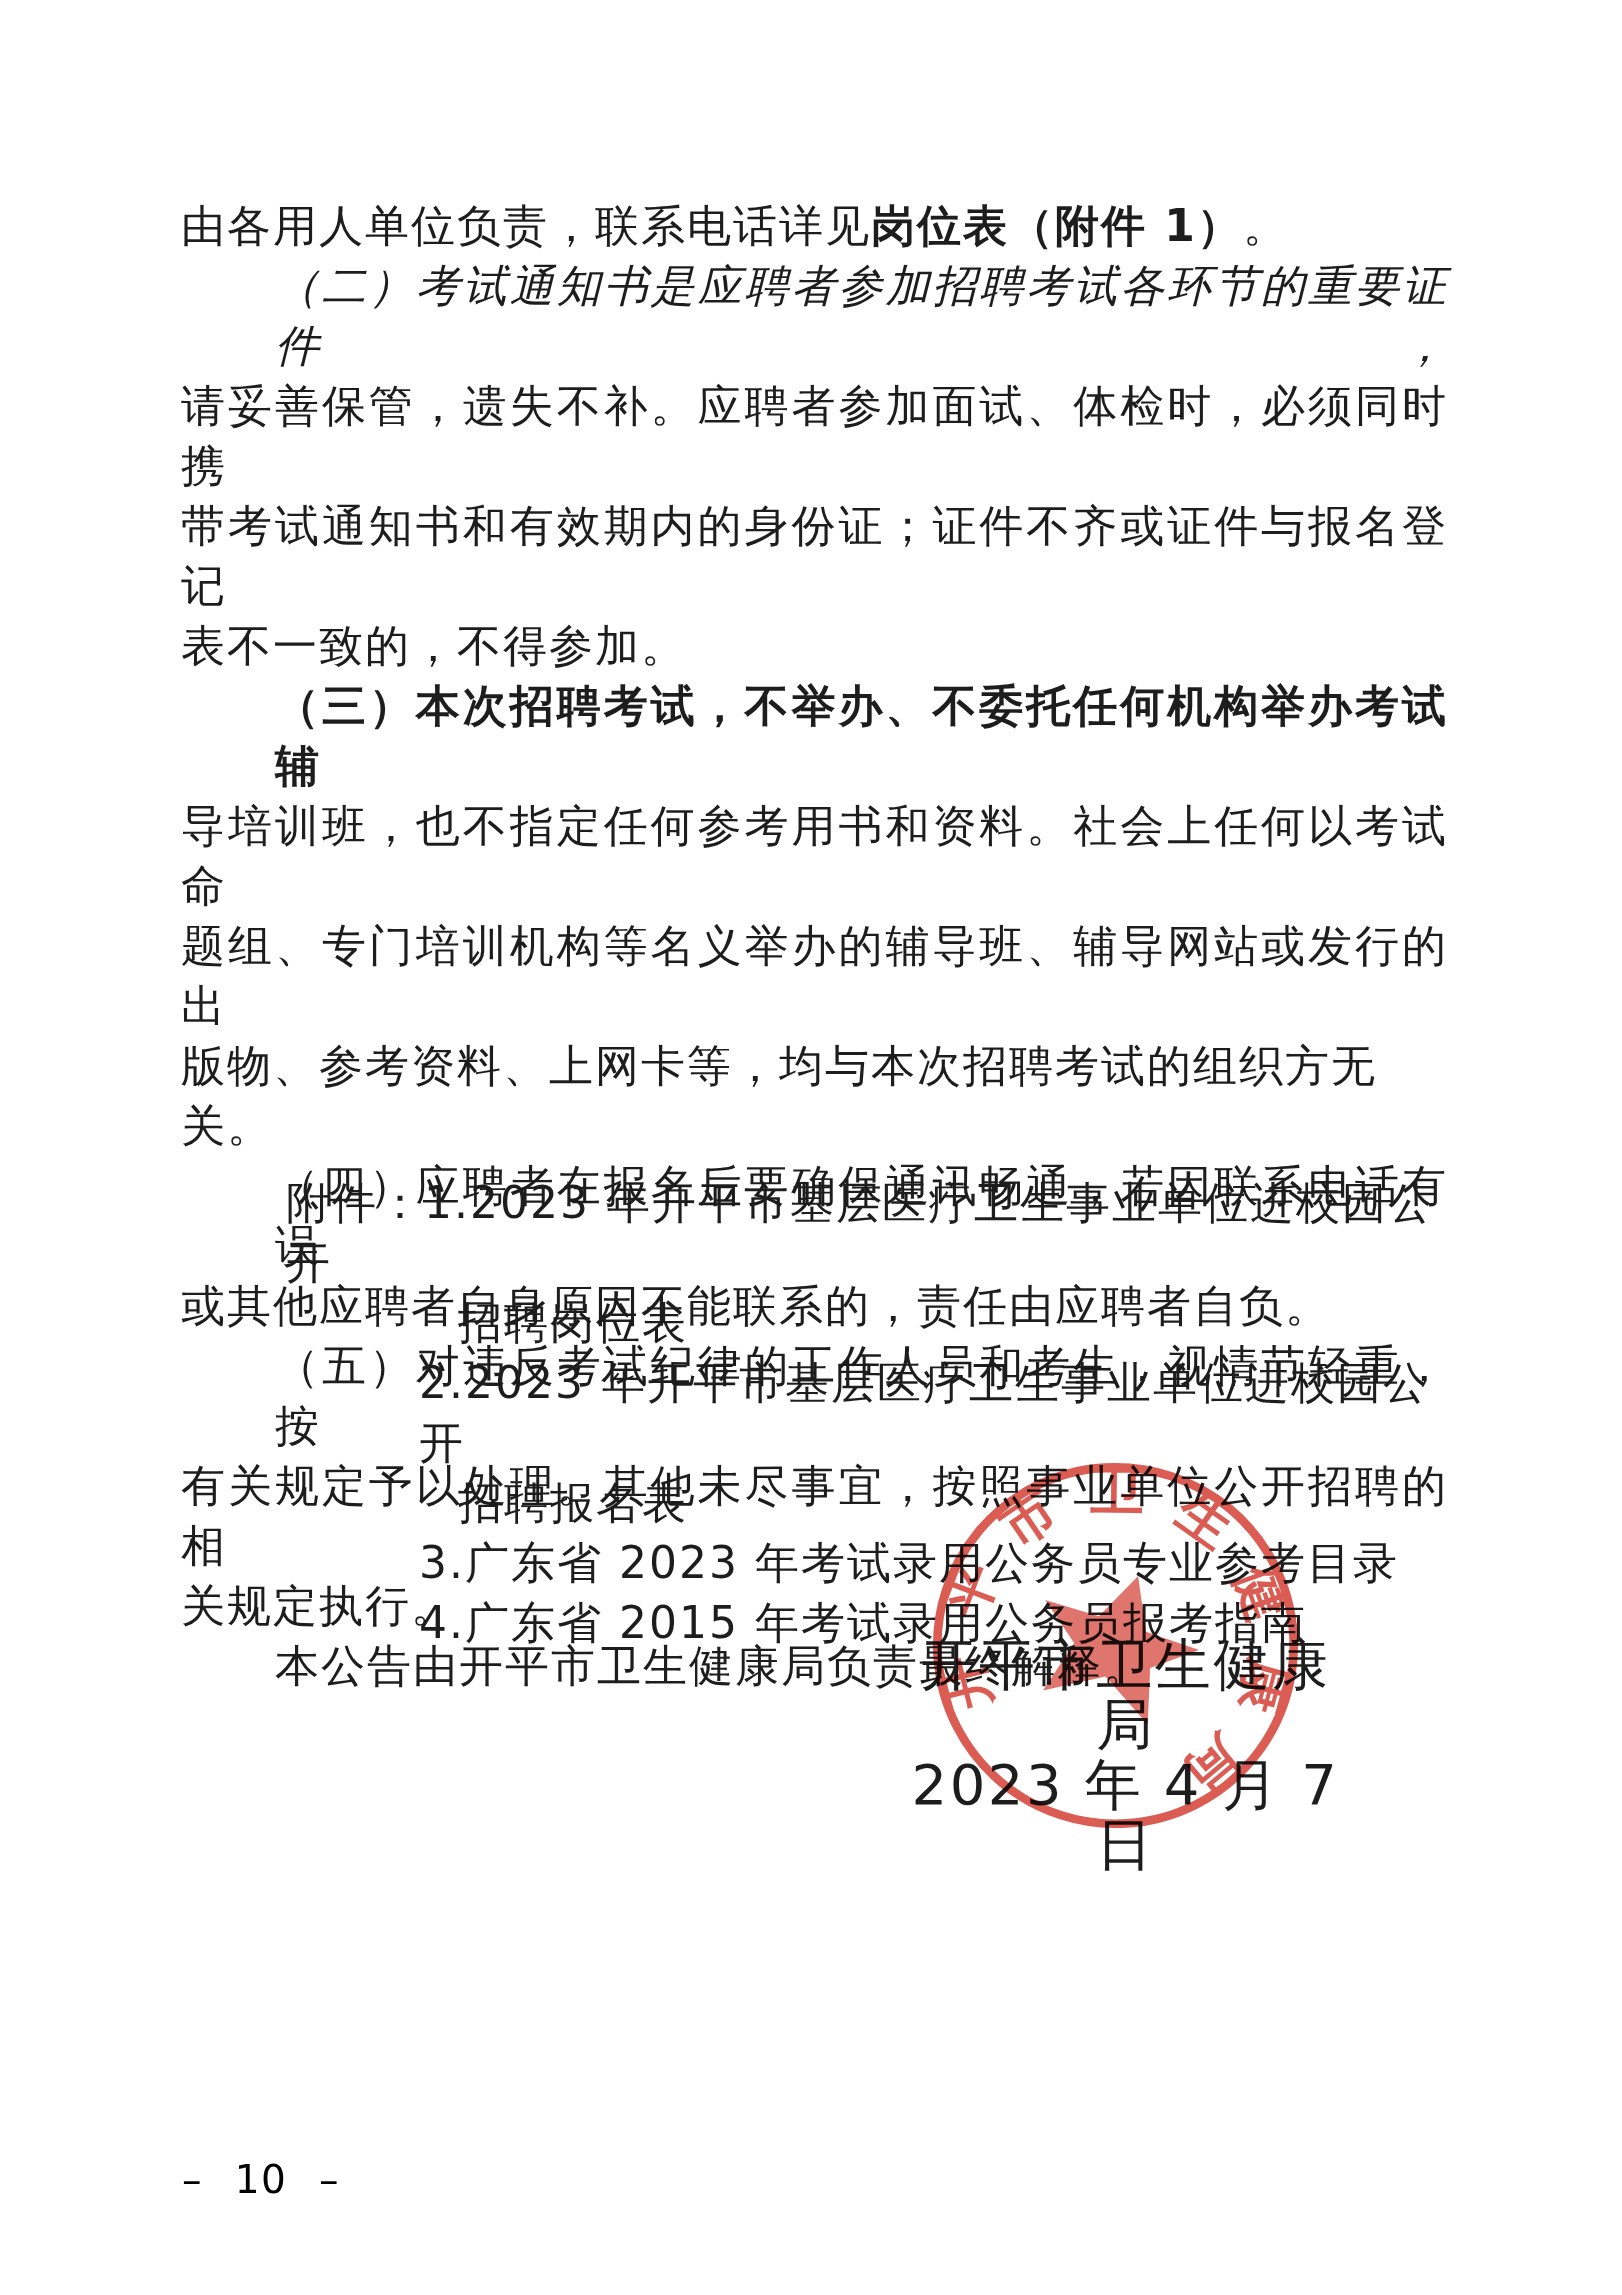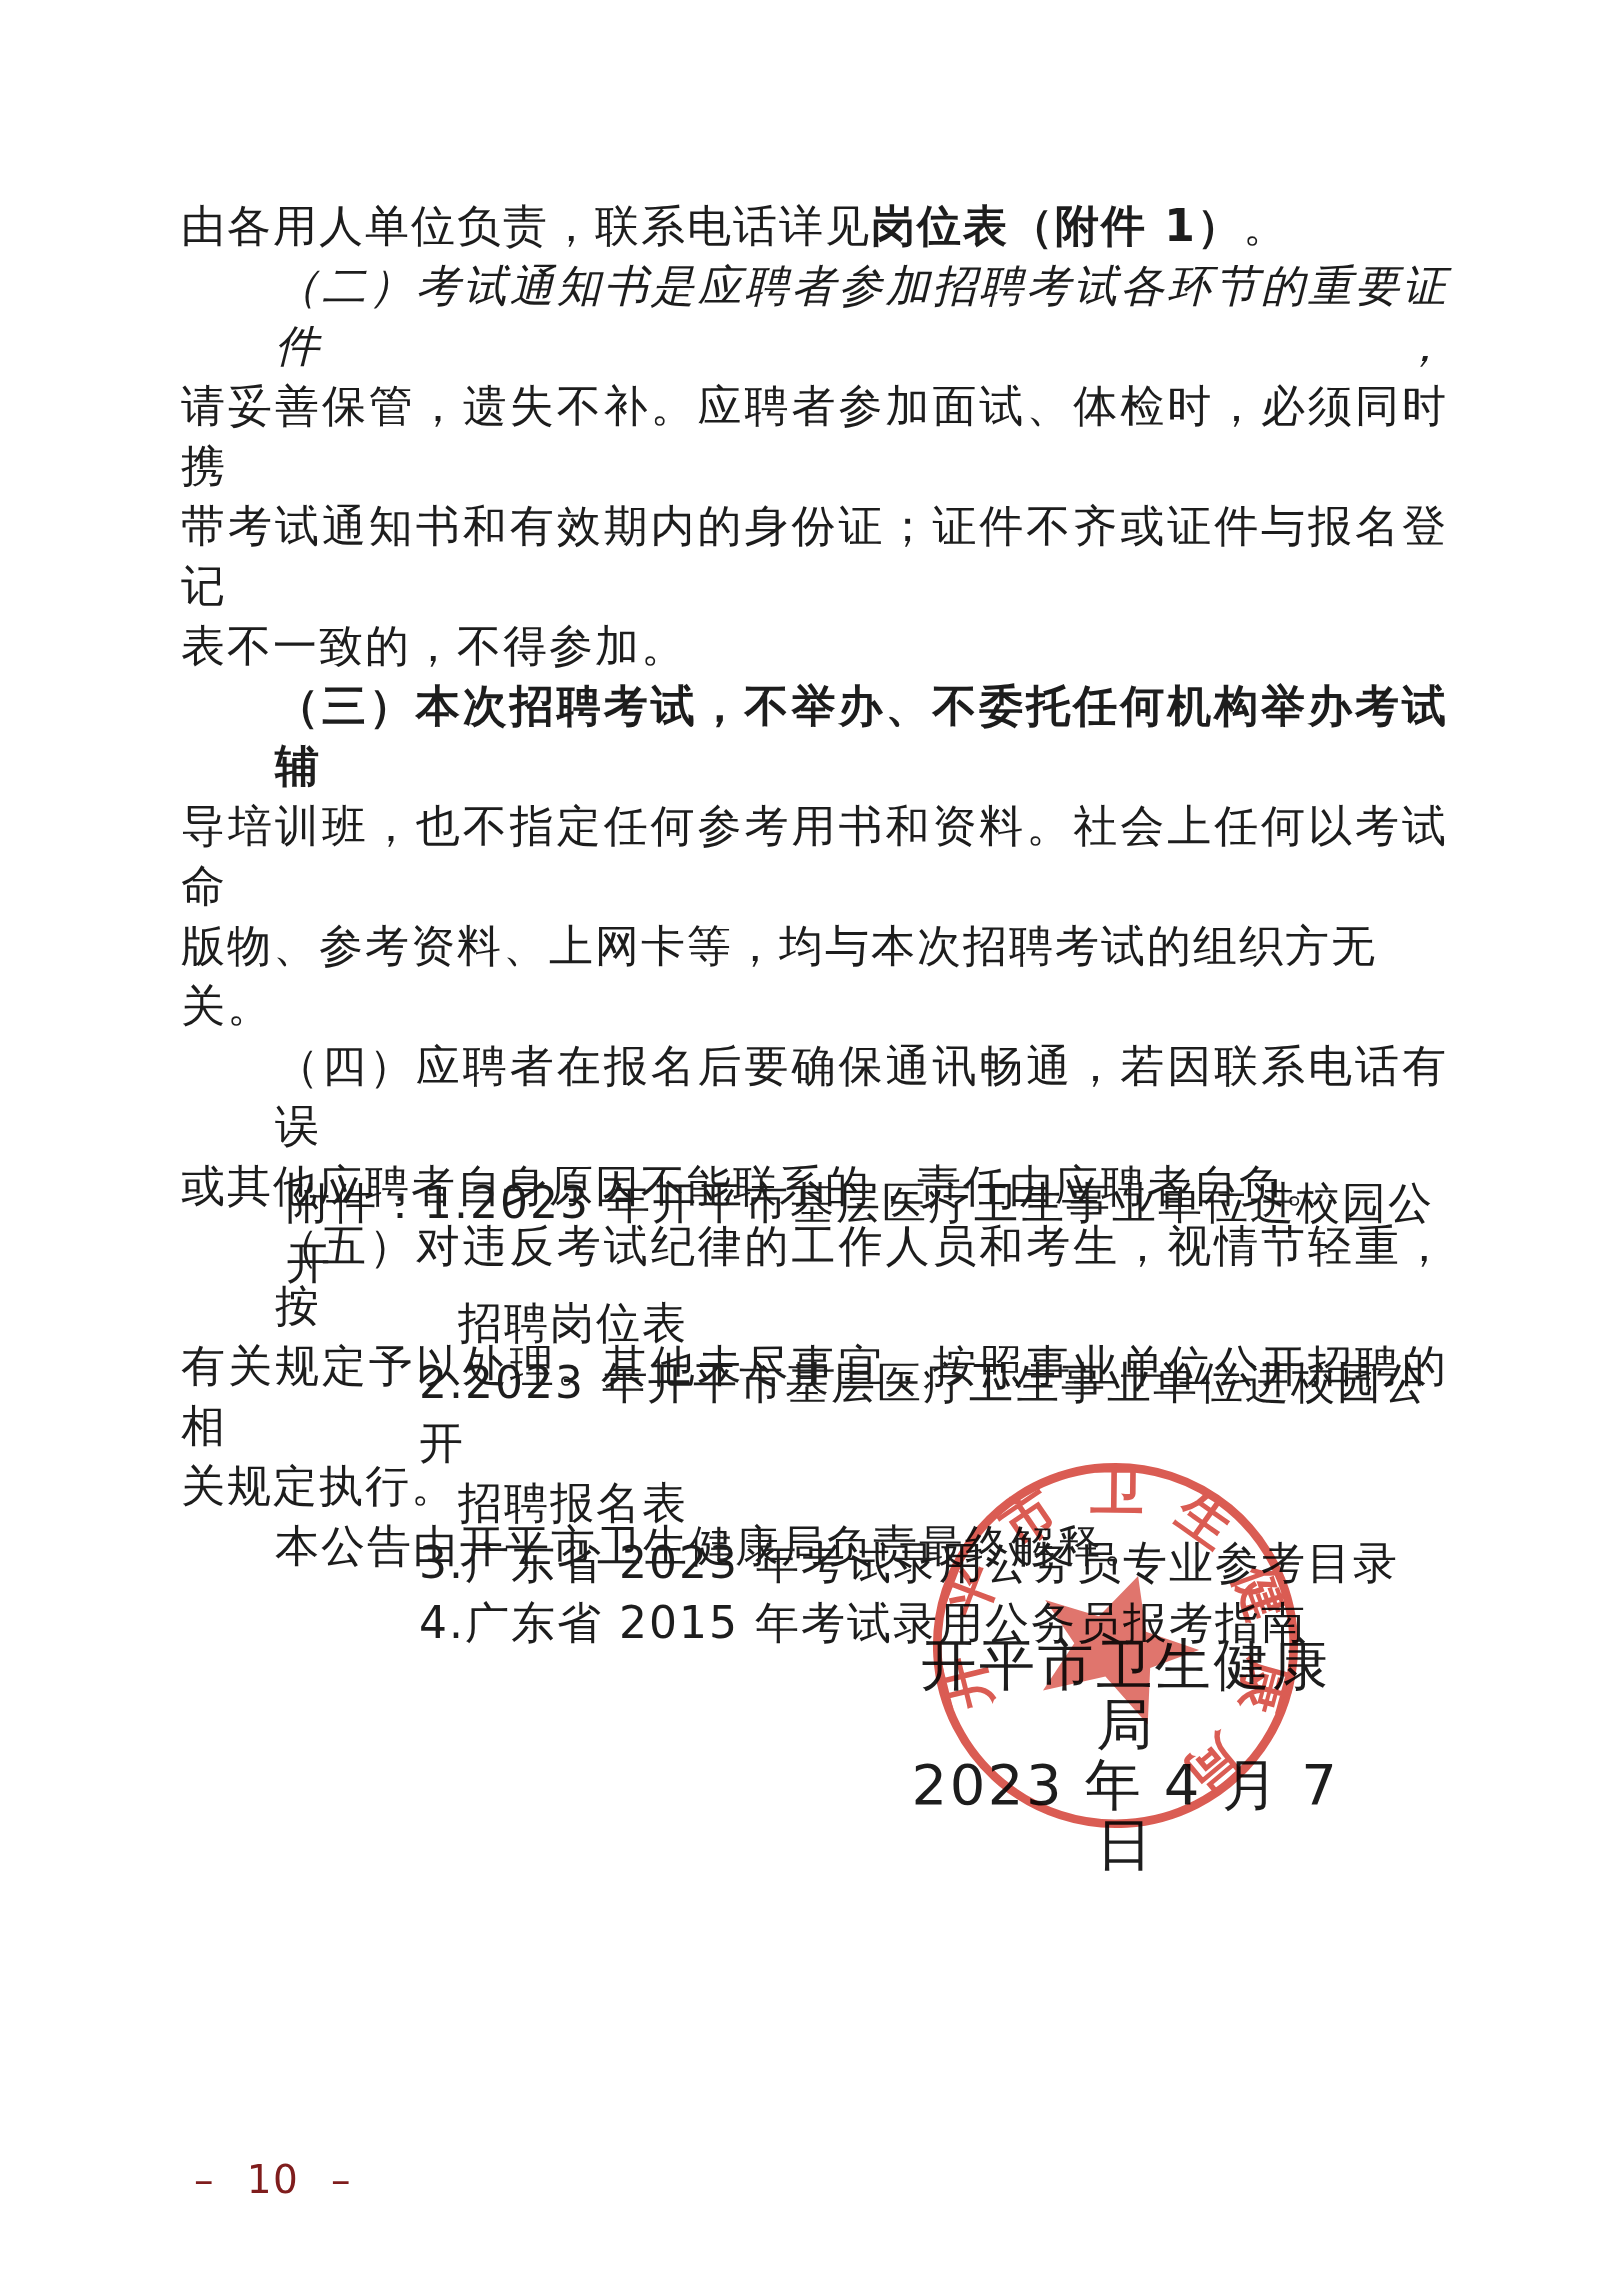--- a/index.html
+++ b/index.html
@@ -50,40 +50,41 @@
   .stamp-star { fill:var(--stamp-color,#d5453b); opacity:0.85; }
   .stamp-char {
     font-size:80px;
     font-weight:bold;
     fill:var(--stamp-color,#d5453b);
     font-family:"DejaVu Sans","Liberation Sans",sans-serif;
   }
   
   .pagenum {
     position:absolute;
-    left:194px; top:2157px;
+    left:182px; top:2157px;
     font-size:39px;
     letter-spacing:1.3px;
     word-spacing:18.3px;
-    color:#7f1d1d;
+    color:#000000;
   }
 </style>
 </head>
 <body>
 
 <div class="page">
 
   <div class="bodytext">
       <div class="tline"><span>由各用人单位负责，联系电话详见</span><span class="bold">岗位表（附件 1）</span><span>。</span></div>
       <div class="tline fill" style="padding-left: 94px; font-style: italic;"><span>（二）考试通知书是应聘者参加招聘考试各环节的重要证件，</span></div>
       <div class="tline fill"><span>请妥善保管，遗失不补。应聘者参加面试、体检时，必须同时携</span></div>
       <div class="tline fill"><span>带考试通知书和有效期内的身份证；证件不齐或证件与报名登记</span></div>
       <div class="tline"><span>表不一致的，不得参加。</span></div>
       <div class="tline fill" style="padding-left: 94px; font-weight: bold;"><span>（三）本次招聘考试，不举办、不委托任何机构举办考试辅</span></div>
       <div class="tline fill"><span>导培训班，也不指定任何参考用书和资料。社会上任何以考试命</span></div>
+      <div class="tline fill"><span>题组、专门培训机构等名义举办的辅导班、辅导网站或发行的出</span></div>
       <div class="tline"><span>版物、参考资料、上网卡等，均与本次招聘考试的组织方无关。</span></div>
       <div class="tline fill" style="padding-left: 94px;"><span>（四）应聘者在报名后要确保通讯畅通，若因联系电话有误</span></div>
       <div class="tline"><span>或其他应聘者自身原因不能联系的，责任由应聘者自负。</span></div>
       <div class="tline fill" style="padding-left: 94px;"><span>（五）对违反考试纪律的工作人员和考生，视情节轻重，按</span></div>
       <div class="tline fill"><span>有关规定予以处理。其他未尽事宜，按照事业单位公开招聘的相</span></div>
       <div class="tline"><span>关规定执行。</span></div>
       <div class="tline" style="padding-left: 94px;"><span>本公告由开平市卫生健康局负责最终解释。</span></div>
     </div>
 
   <div class="attblock">

